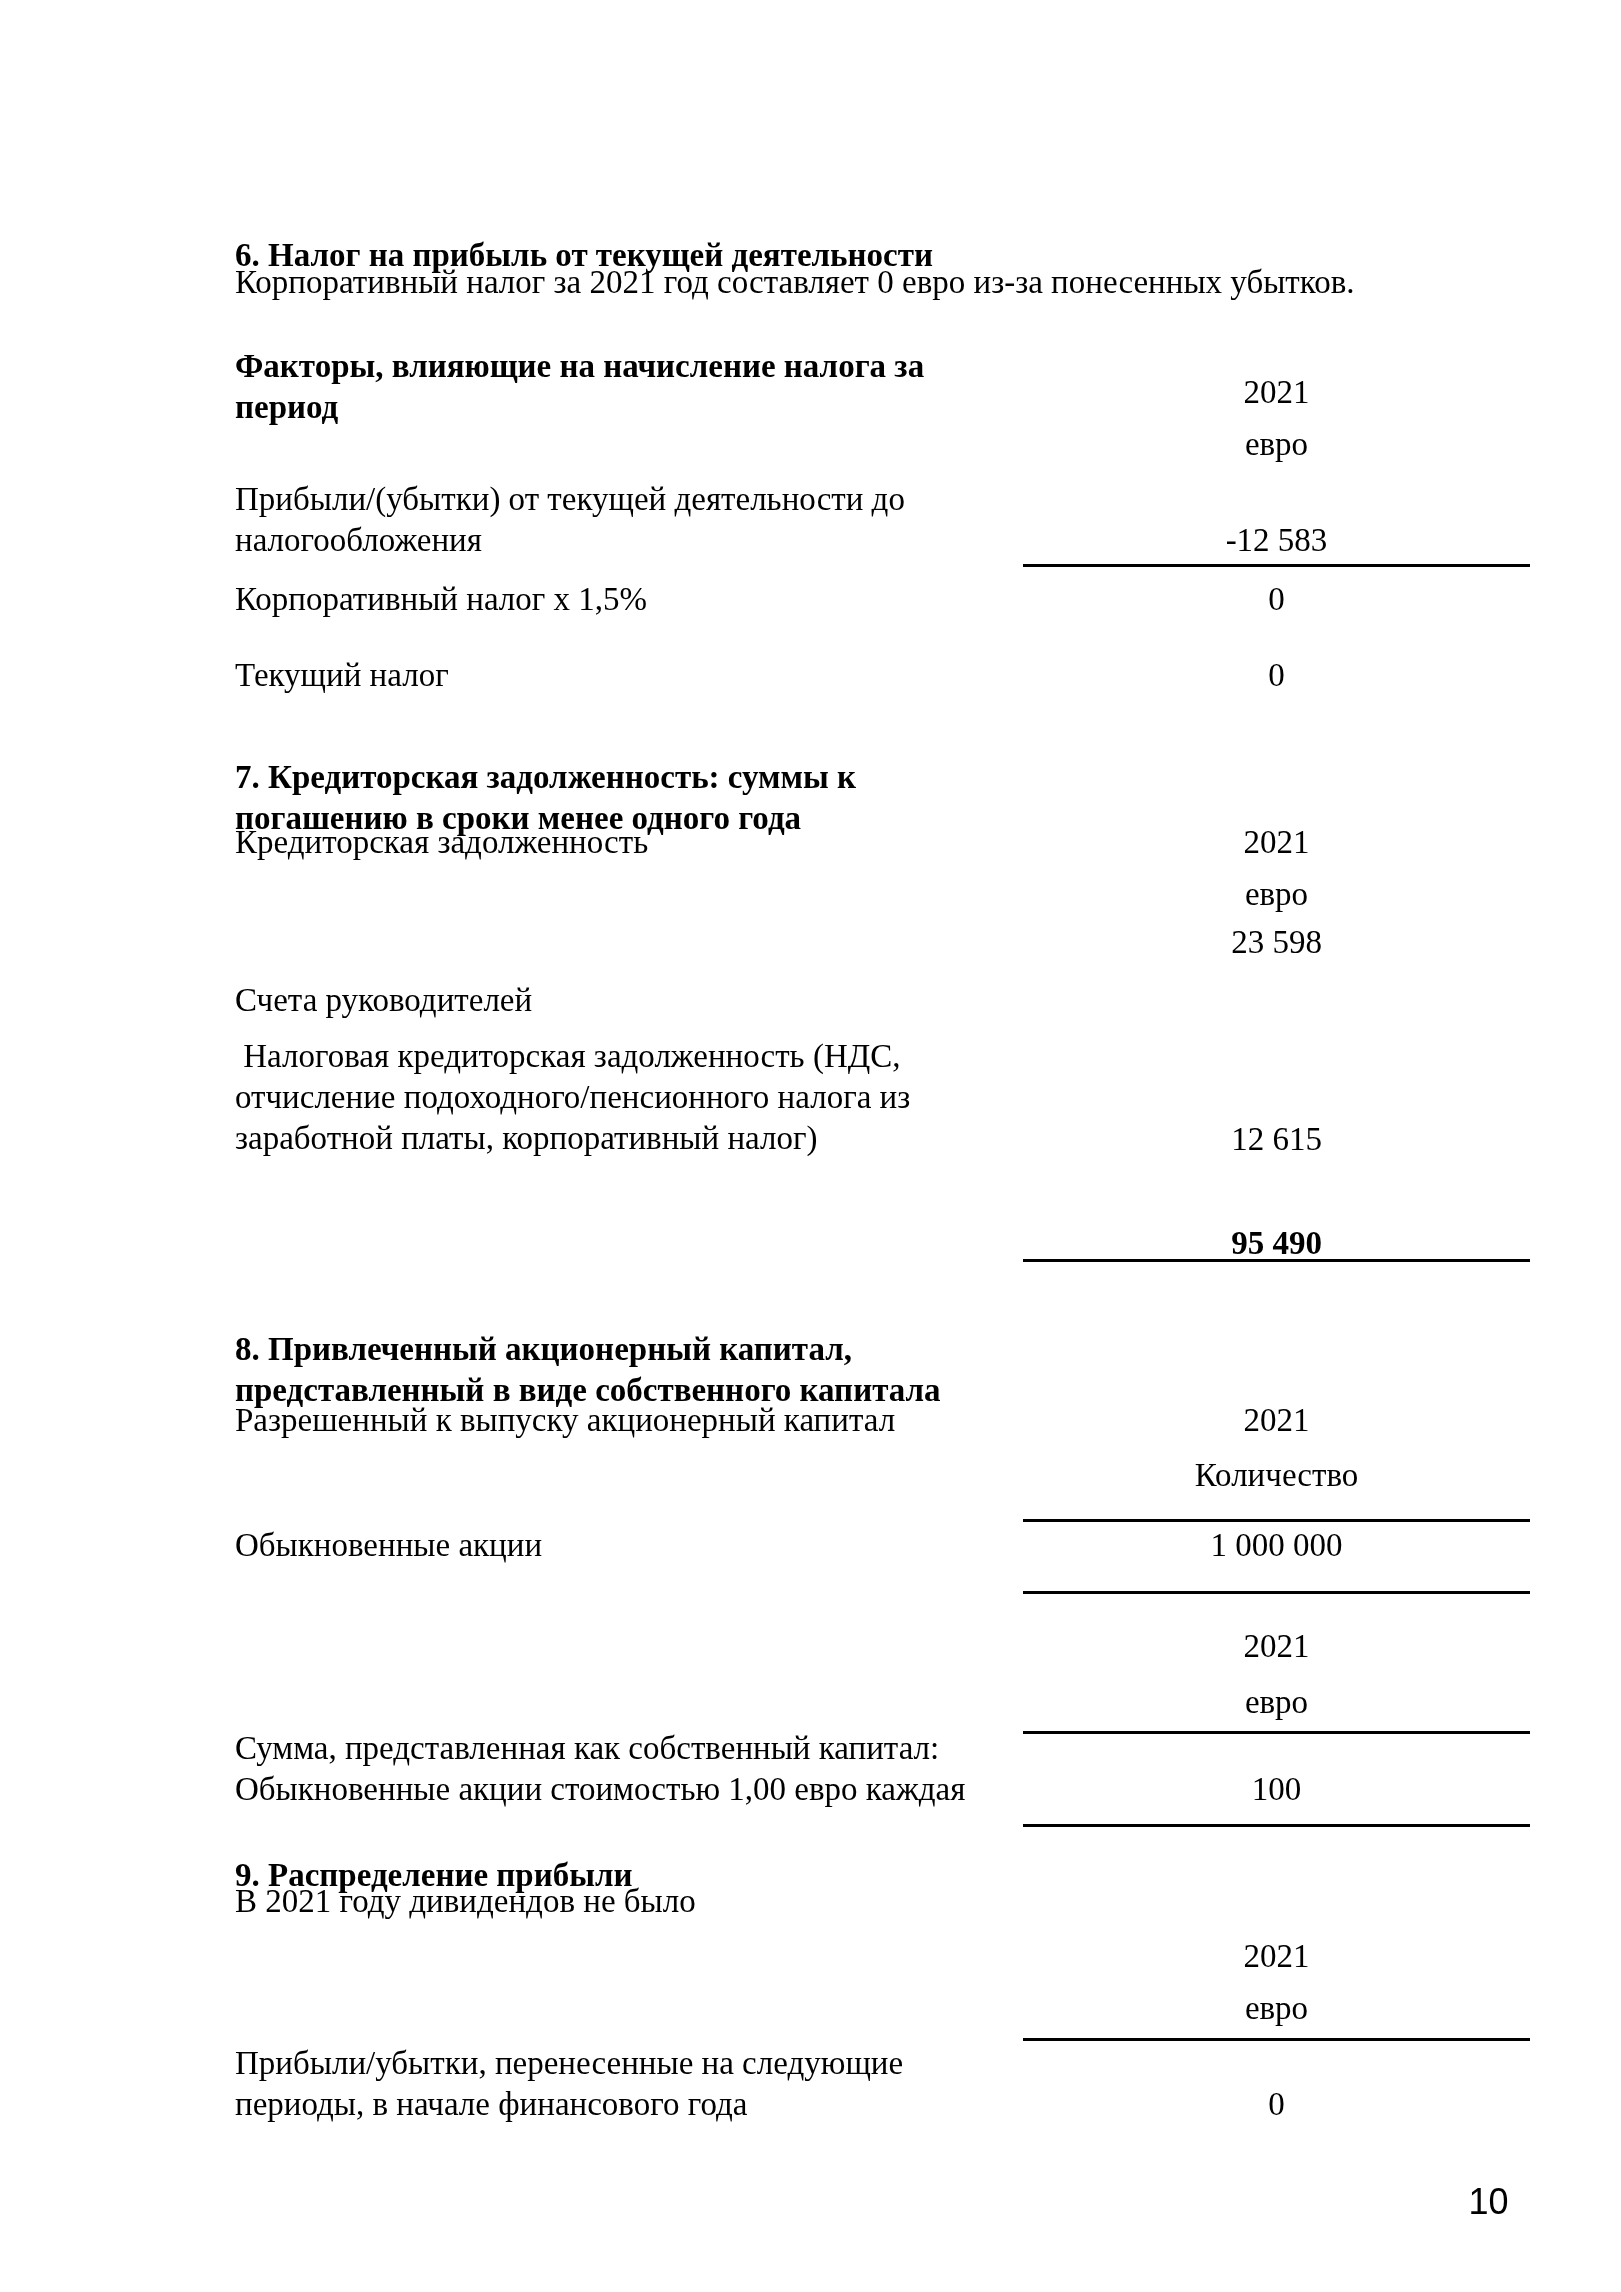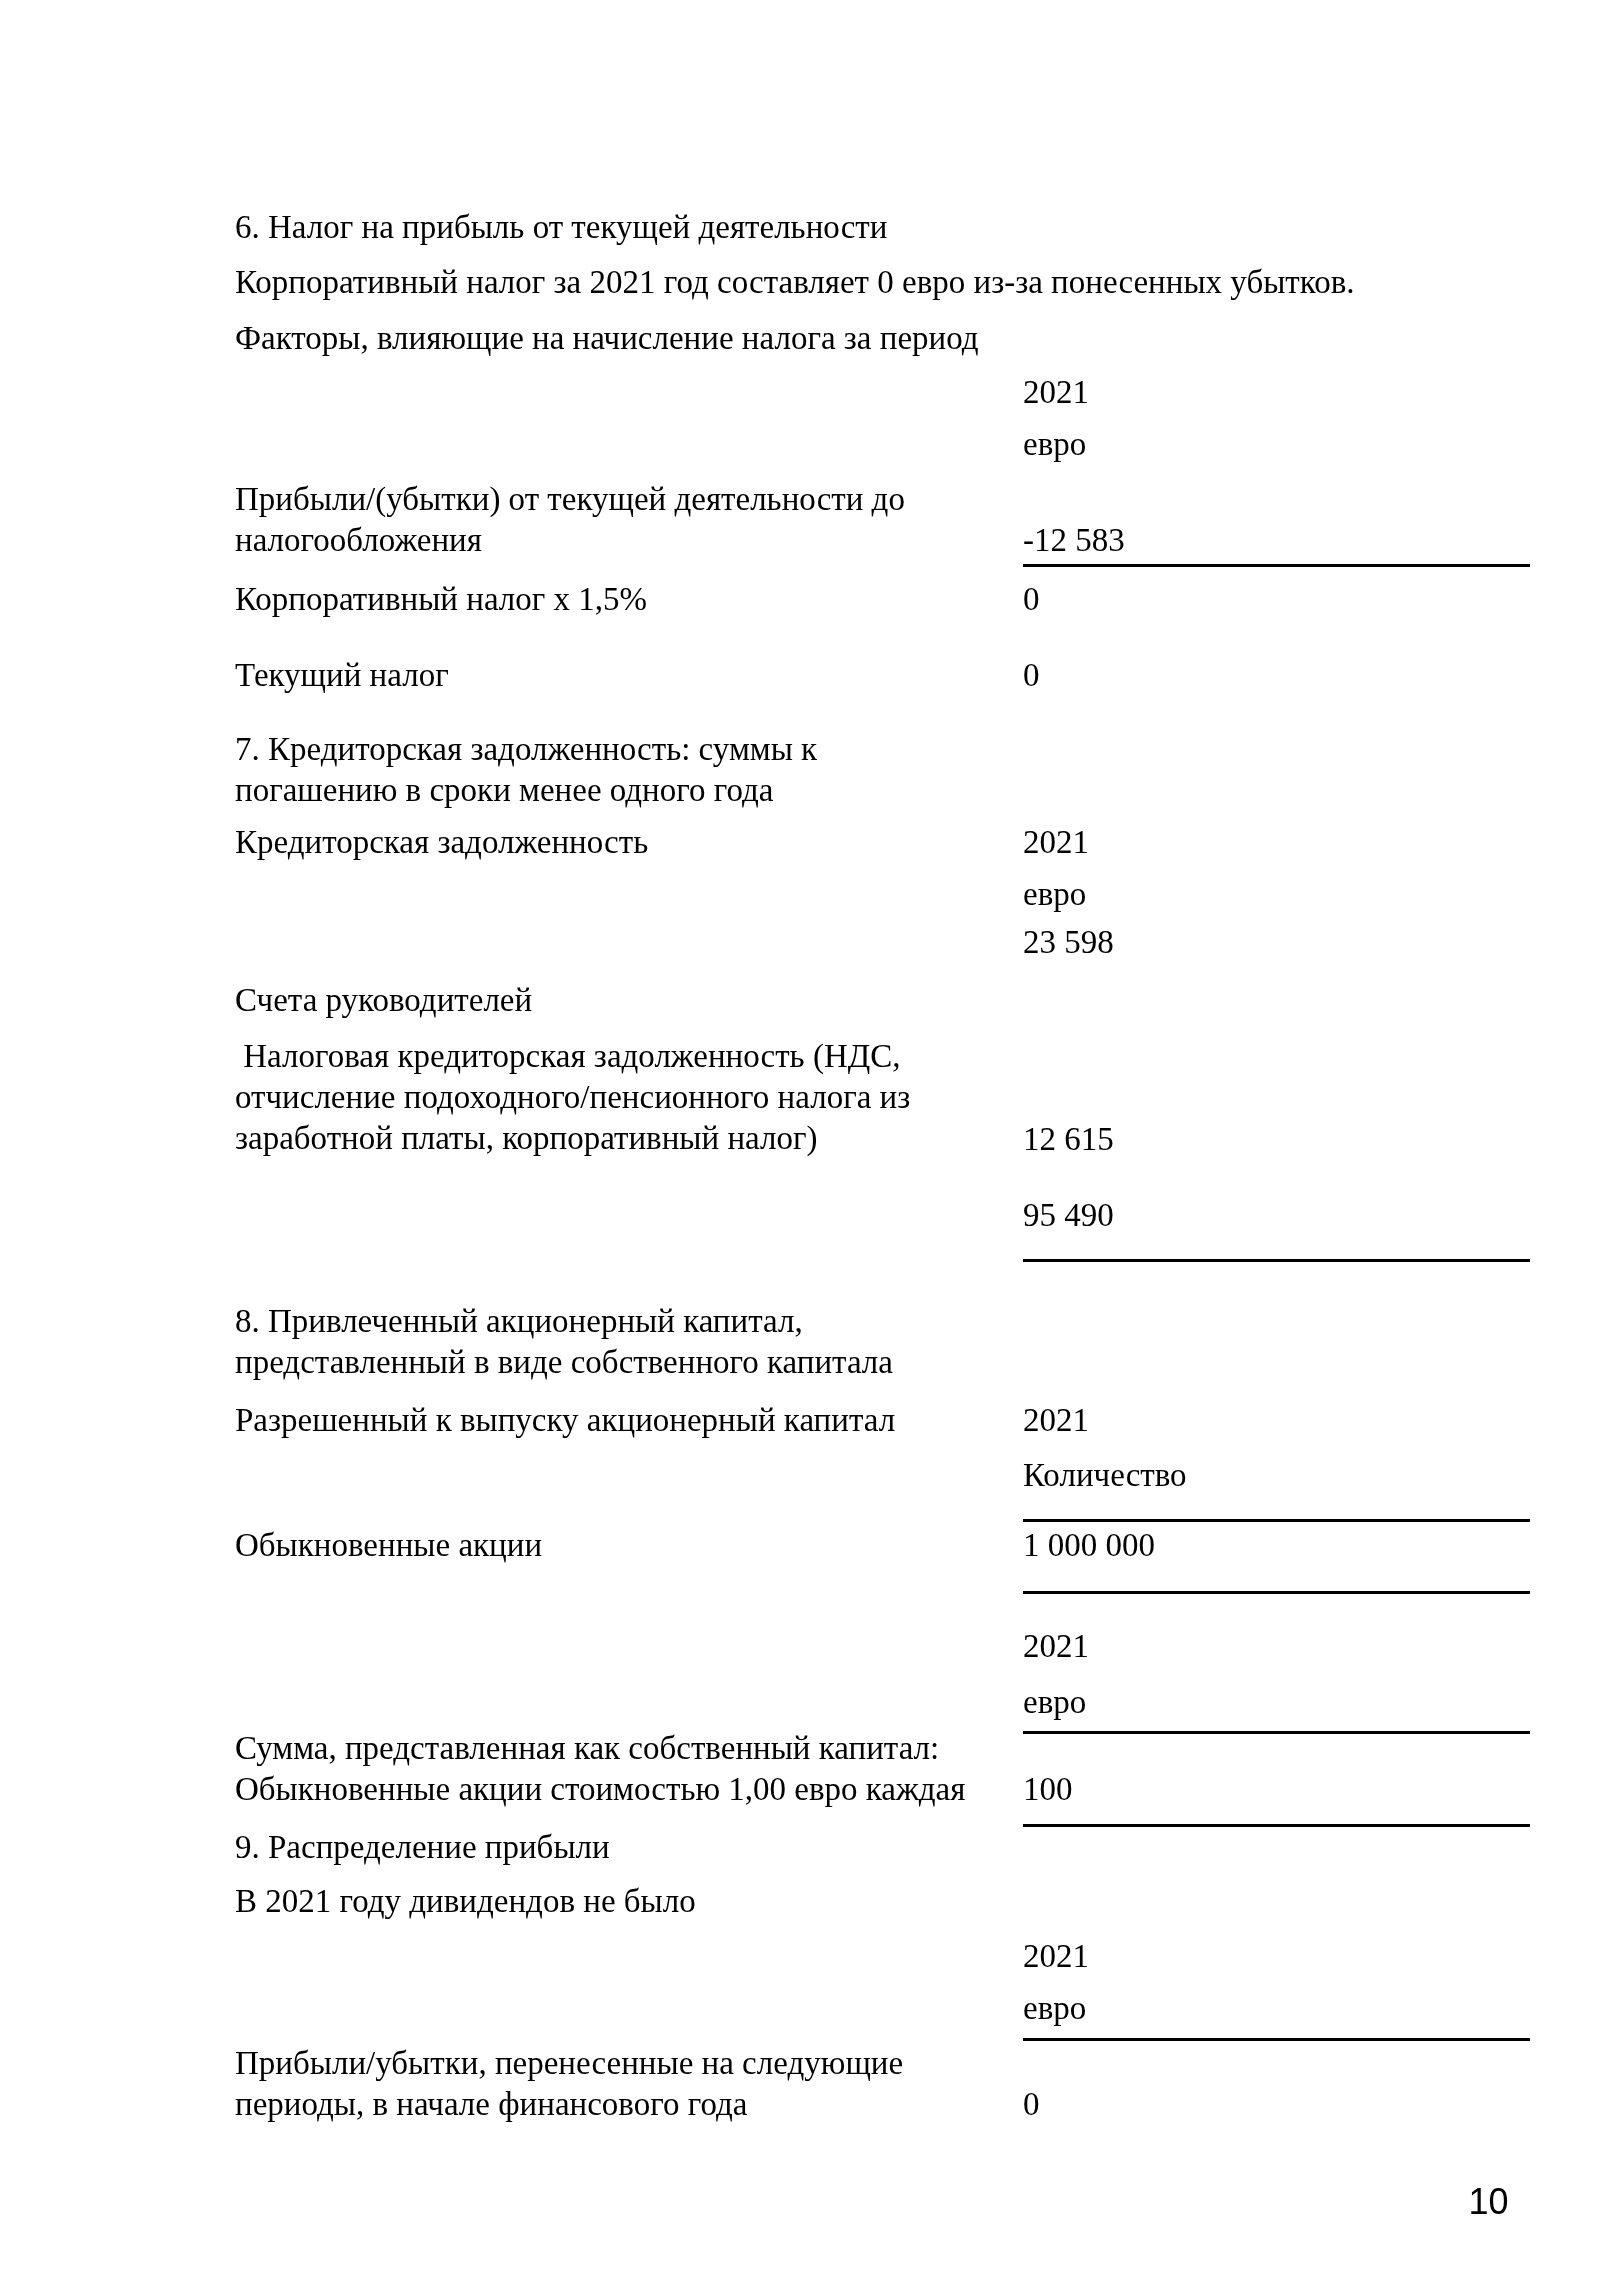--- a/index.html
+++ b/index.html
@@ -19,32 +19,32 @@
     position: absolute;
     left: 235px;
     width: 788px;
     white-space: pre-wrap;
   }
   
   .v {
     position: absolute;
     left: 1023px;
     width: 507px;
-    text-align: left;
+    text-align: center;
     white-space: pre-wrap;
   }
   
   .hl {
     position: absolute;
     left: 1023px;
     width: 507px;
     height: 2.7px;
     background: #000000;
   }
-  .b { font-weight: normal; }
+  .b { font-weight: bold; margin-top: 28px; }
   .pagenum {
     position: absolute;
     left: 1433px;
     width: 111px;
     text-align: center;
     font-family: "Liberation Sans", sans-serif;
     font-size: 36px;
     line-height: 41px;
   }
 </style>

